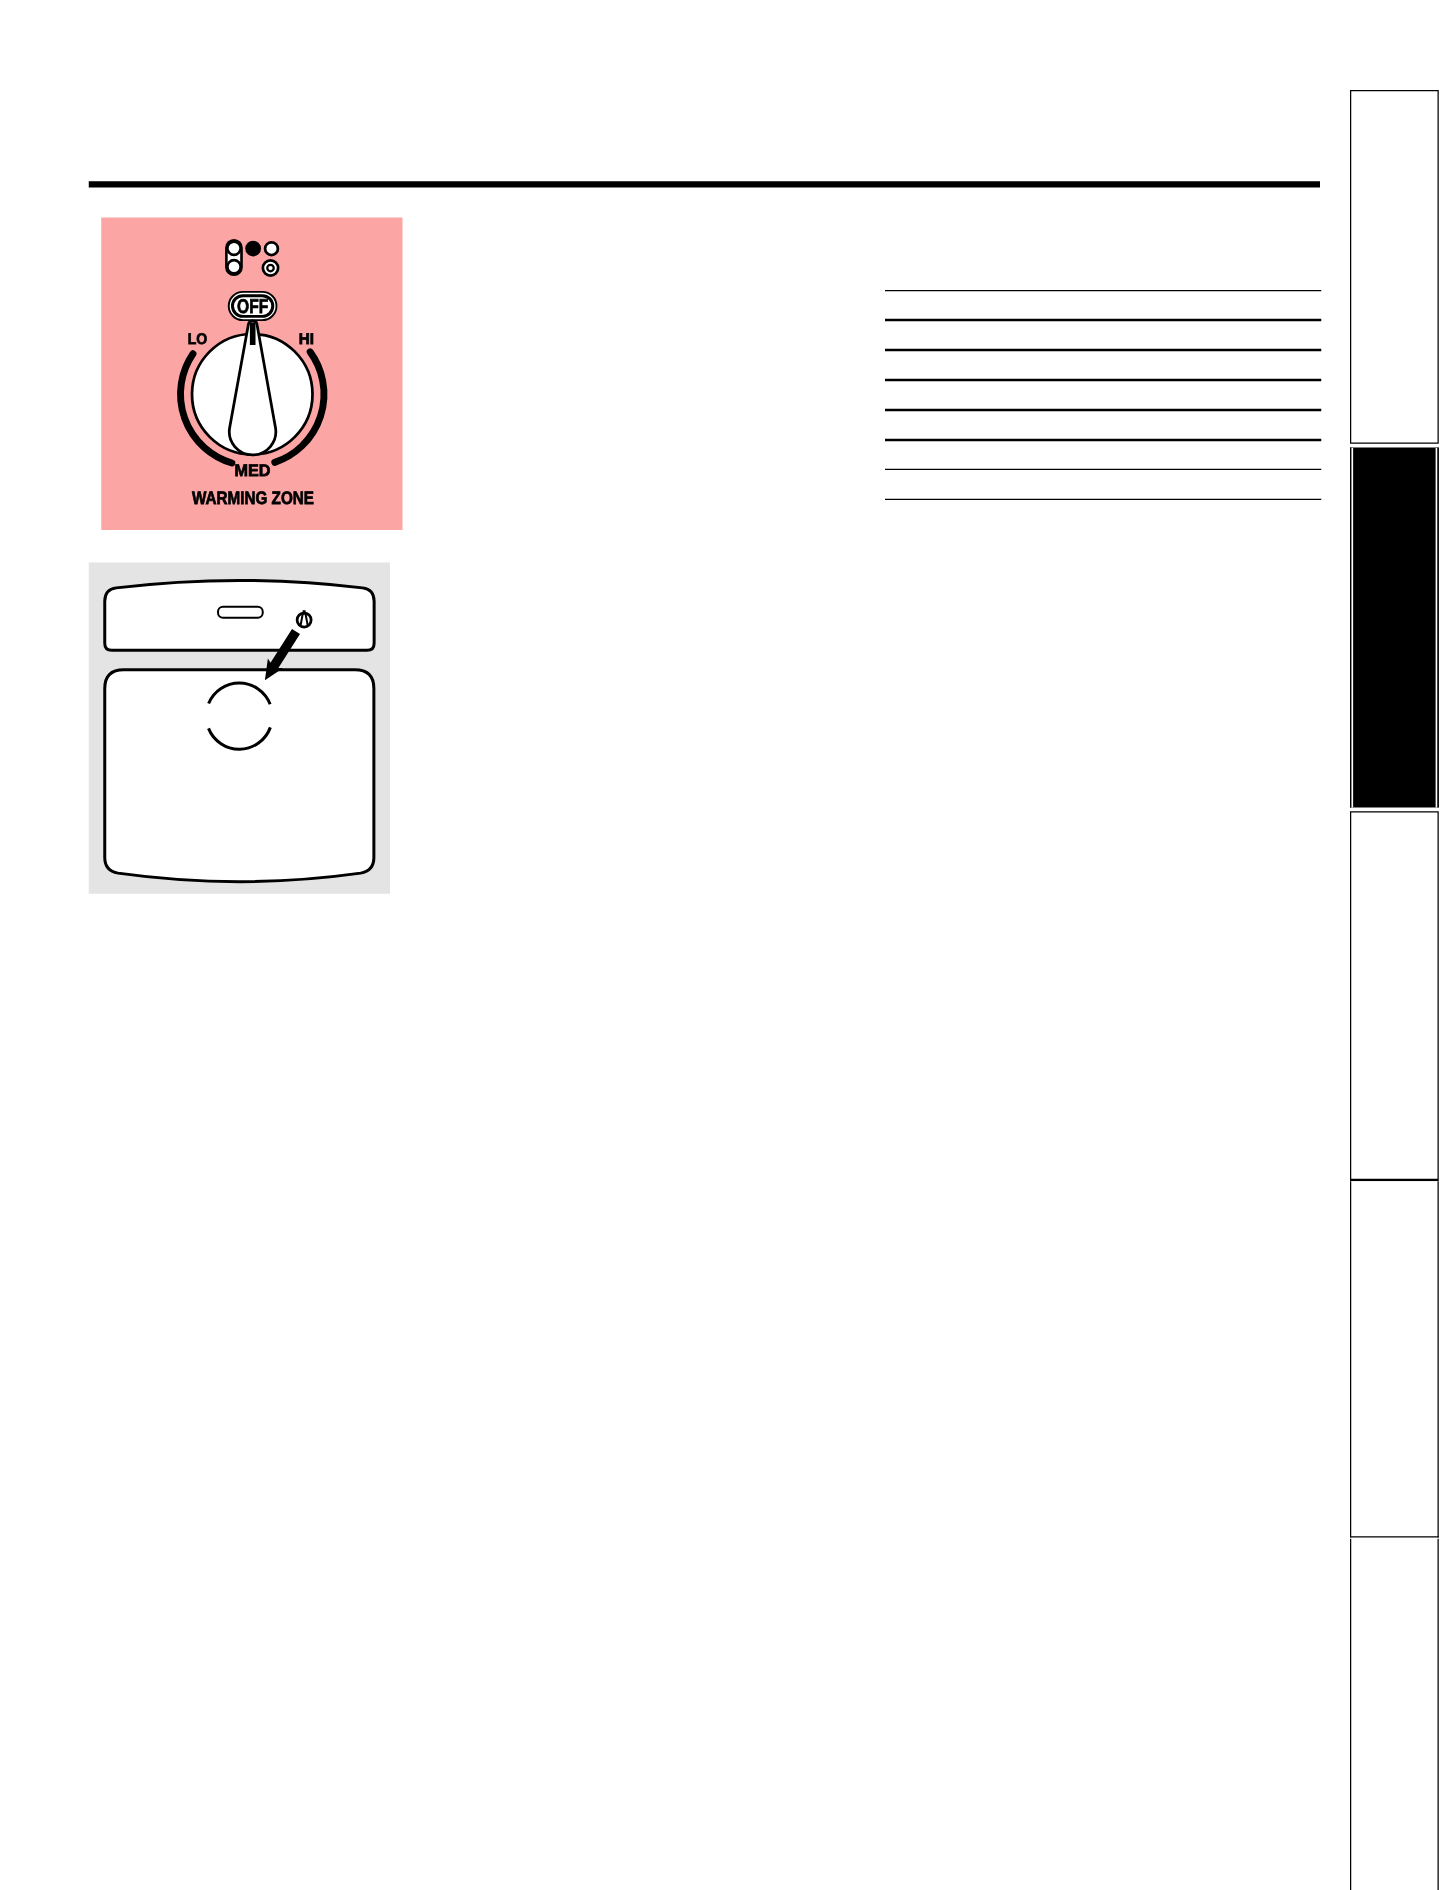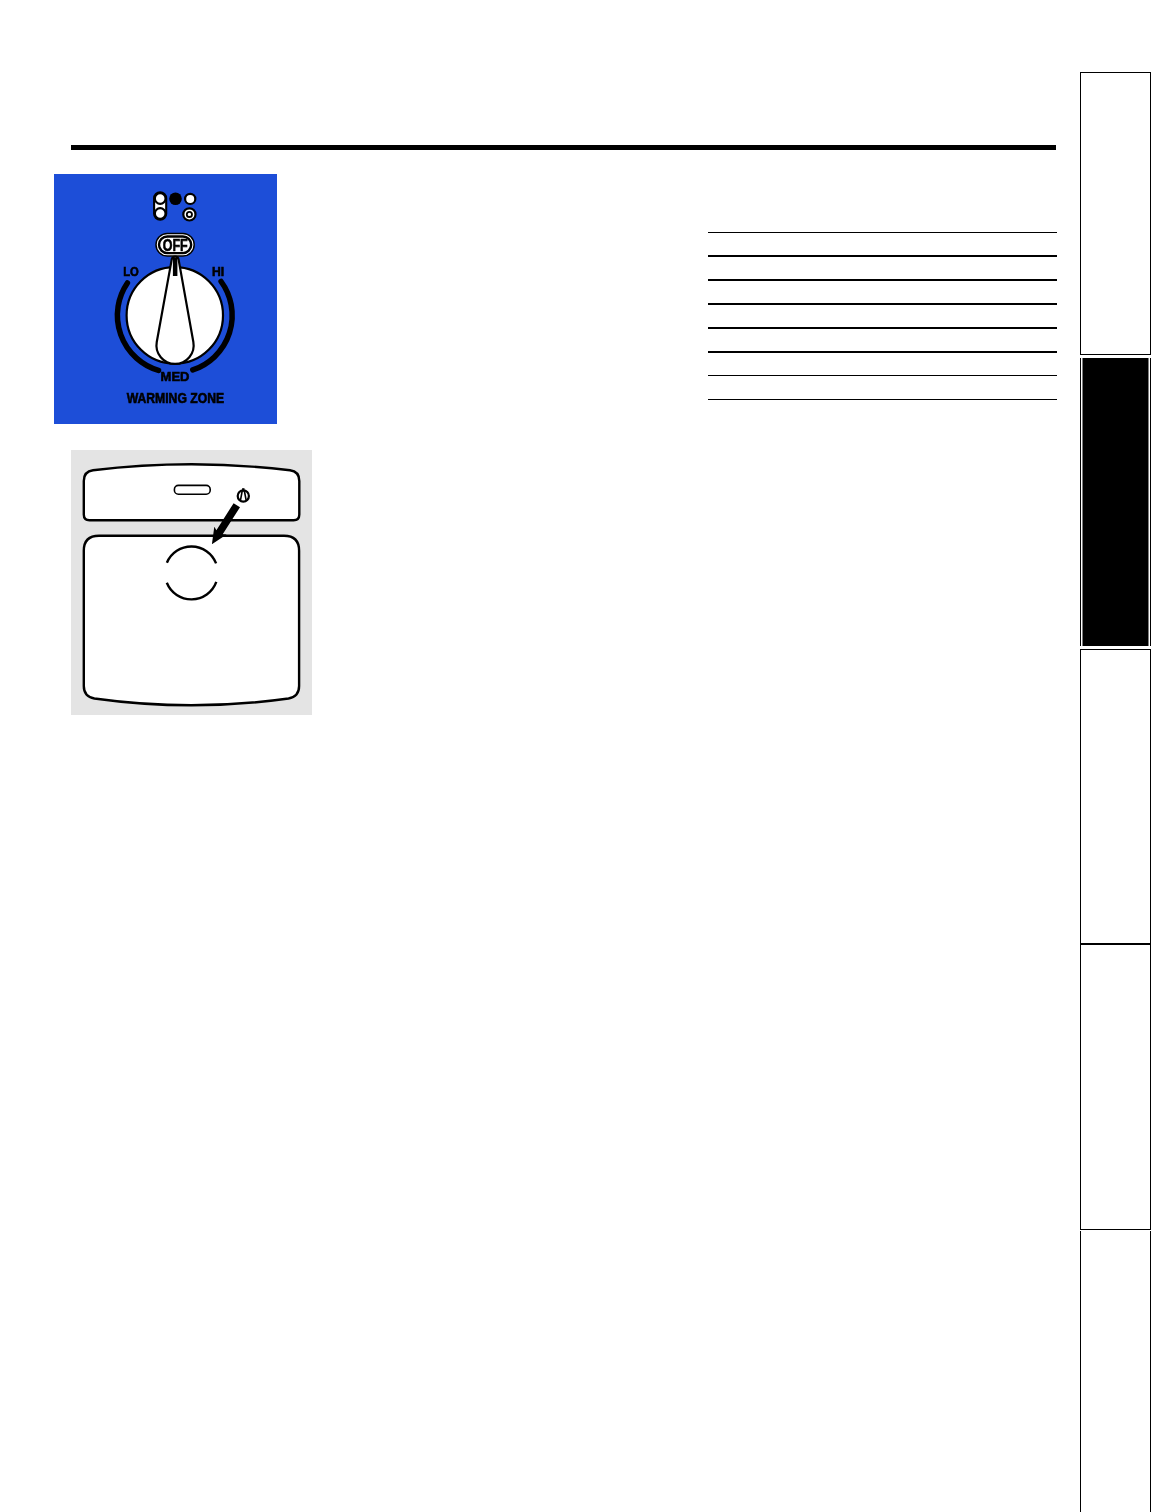--- a/index.html
+++ b/index.html
@@ -7,21 +7,21 @@
        font-family:"Liberation Sans",sans-serif;overflow:hidden;
        -webkit-font-smoothing:antialiased;}
   svg text{stroke:#000;stroke-width:0.6px;}
   .abs{position:absolute;}
 </style>
 </head>
 <body>
 
 <div class="abs" style="left:71px;top:144.8px;width:985px;height:5.2px;background:#000;"></div>
 
-<div class="abs" style="left:54px;top:174px;width:223px;height:250px;background:#1d4ed8;">
+<div class="abs" style="left:81px;top:174px;width:241px;height:250px;background:#fca5a5;">
 <svg width="241" height="250" viewBox="0 0 241 250" xmlns="http://www.w3.org/2000/svg">
 
   <g fill="#fff" stroke="#000">
     <rect x="100.1" y="18.2" width="12.1" height="27.6" rx="6.05" stroke-width="2.1"></rect>
     <circle cx="106.2" cy="24.6" r="5.3" stroke-width="2.1"></circle>
     <circle cx="106.2" cy="39.4" r="5.3" stroke-width="2.1"></circle>
     <circle cx="121.5" cy="24.8" r="6.3" fill="#000" stroke="none"></circle>
     <circle cx="136.2" cy="24.9" r="5.1" stroke-width="2.2"></circle>
     <circle cx="135.4" cy="40.4" r="6.1" stroke-width="2.2"></circle>
     <circle cx="135.4" cy="40.4" r="2.6" stroke-width="1.8"></circle>

